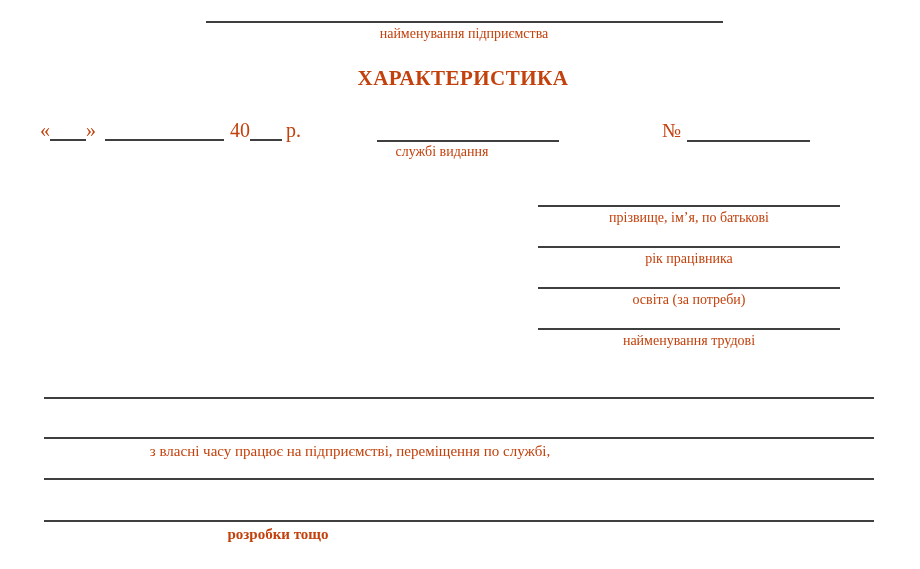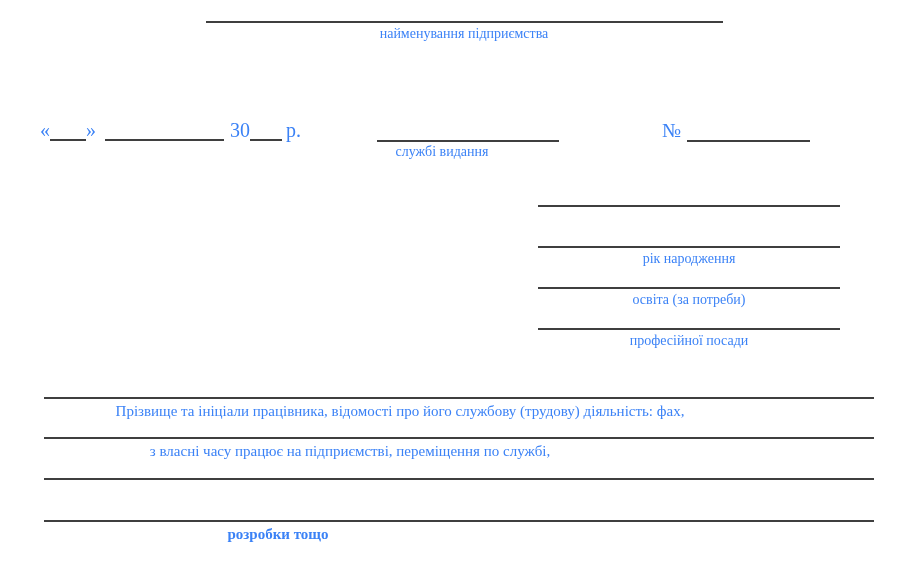--- a/index.html
+++ b/index.html
@@ -1,21 +1,21 @@
 <!DOCTYPE html>
 <html lang="uk"><head>
 <meta charset="utf-8">
 <style>
   html,body{margin:0;padding:0;background:#ffffff;}
   .page{
     position:relative;
     width:920px;height:569px;
     background:#ffffff;
     font-family:"Liberation Serif","DejaVu Serif",serif;
-    color:#3b82f6;
+    color:#c2410c;
     overflow:hidden;
   }
   .hline{position:absolute;border-top:2px solid #3f3f3f;height:0;}
   .cap{
     position:absolute;transform:translateX(-50%);
     font-size:14px;line-height:1.2;white-space:nowrap;
   }
   .bcap{font-size:15px;}
   .title{
     position:absolute;transform:translateX(-50%);
@@ -36,44 +36,45 @@
   }
 </style>
 </head>
 <body>
 
 <div class="page">
 
   <div class="hline" style="left:206px;top:21px;width:517px;"></div>
   <div class="cap" style="left:464px;top:26px;">найменування підприємства</div>
 
+  <div class="title" style="left:463px;top:66px;">ХАРАКТЕРИСТИКА</div>
 
   <div class="daterow">
-    <span>«</span><span class="blank" style="width:36px;"></span><span>»</span><span class="blank" style="width:119px;margin-left:9px;"></span><span style="margin-left:6px;">30</span><span class="blank" style="width:32px;"></span><span style="margin-left:4px;">р.</span>
+    <span>«</span><span class="blank" style="width:36px;"></span><span>»</span><span class="blank" style="width:119px;margin-left:9px;"></span><span style="margin-left:6px;">40</span><span class="blank" style="width:32px;"></span><span style="margin-left:4px;">р.</span>
   </div>
 
   <div class="hline" style="left:377px;top:140px;width:182px;"></div>
   <div class="cap" style="left:442px;top:144px;">службі видання</div>
 
   <div class="numsign">№</div>
   <div class="hline" style="left:687px;top:140px;width:123px;"></div>
 
   <div class="hline" style="left:538px;top:205px;width:302px;"></div>
+  <div class="cap" style="left:689px;top:210px;">прізвище, ім’я, по батькові</div>
 
   <div class="hline" style="left:538px;top:246px;width:302px;"></div>
-  <div class="cap" style="left:689px;top:251px;">рік народження</div>
+  <div class="cap" style="left:689px;top:251px;">рік працівника</div>
 
   <div class="hline" style="left:538px;top:287px;width:302px;"></div>
   <div class="cap" style="left:689px;top:292px;">освіта (за потреби)</div>
 
   <div class="hline" style="left:538px;top:328px;width:302px;"></div>
-  <div class="cap" style="left:689px;top:333px;">професійної посади</div>
+  <div class="cap" style="left:689px;top:333px;">найменування трудові</div>
 
   <div class="hline" style="left:44px;top:397px;width:830px;"></div>
-  <div class="cap bcap" style="left:400px;top:402px;">Прізвище та ініціали працівника, відомості про його службову (трудову) діяльність: фах,</div>
 
   <div class="hline" style="left:44px;top:437px;width:830px;"></div>
   <div class="cap bcap" style="left:350px;top:442px;">з власні часу працює на підприємстві, переміщення по службі,</div>
 
   <div class="hline" style="left:44px;top:478px;width:830px;"></div>
 
   <div class="hline" style="left:44px;top:520px;width:830px;"></div>
   <div class="cap bcap" style="left:278px;top:525px;font-weight:bold;">розробки тощо</div>
 
 </div>

